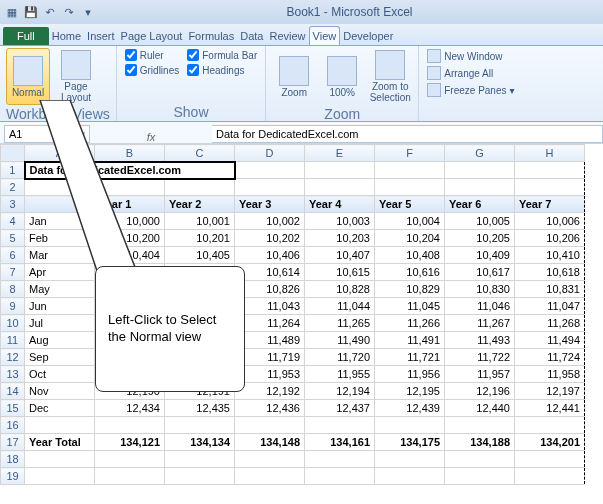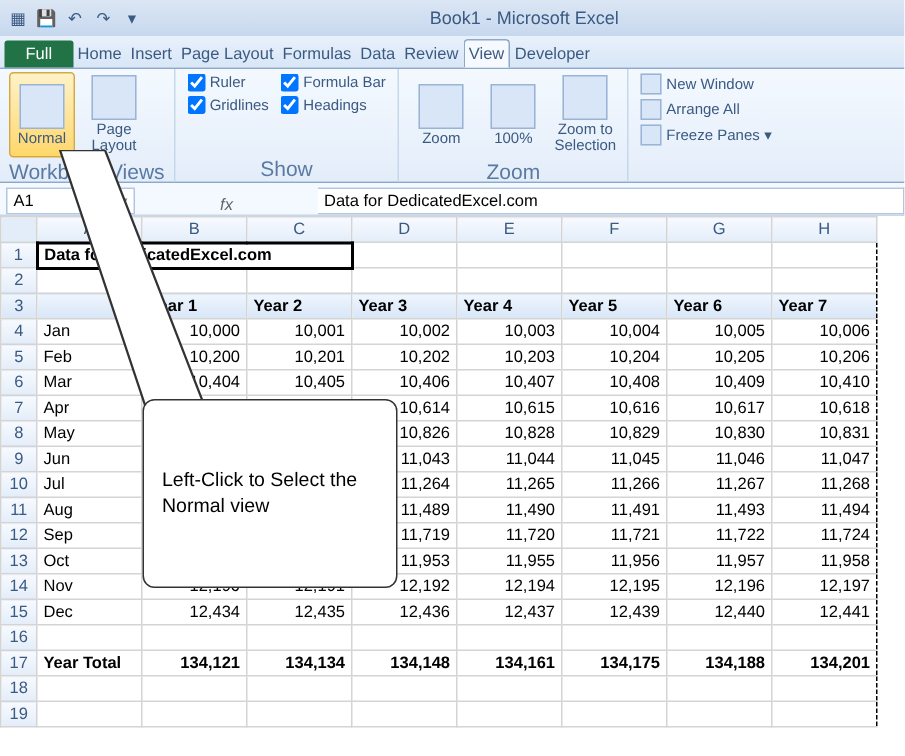--- a/index.html
+++ b/index.html
@@ -49,21 +49,21 @@
 td.txt { text-align: left; }
 tr.hdr td, tr.hdr th.rowh { background: linear-gradient(#eef5fd,#d8e6f7); }
 tr.hdr td { font-weight: bold; text-align: left; }
 tr.total td { font-weight: bold; }
 tr.total td.txt, tr.hdr td.txt { text-align: left; }
 .title-cell { font-weight: bold; text-align: left; }
 .sel-border { border: 2px solid #000 !important; }
 .pagebreak { border-right: 1px dashed #000 !important; }
 
 
-.callout { position: absolute; left: 95px; top: 266px; width: 170px; height: 126px; background: #fff; border: 1.5px solid #333; border-radius: 8px; padding: 16px 12px; font-size: 13px; line-height: 1.3; display:flex; align-items:center; }
+.callout { position: absolute; left: 95px; top: 266px; width: 150px; height: 126px; background: #fff; border: 1.5px solid #333; border-radius: 8px; padding: 16px 12px; font-size: 13px; line-height: 1.3; display:flex; align-items:center; }
 svg.leader { position: absolute; left: 30px; top: 100px; pointer-events: none; }
 </style>
 </head>
 <body>
 
 <div class="titlebar">
   <div class="qat">
     <span class="qat-btn">▦</span>
     <span class="qat-btn">💾</span>
     <span class="qat-btn">↶</span>

